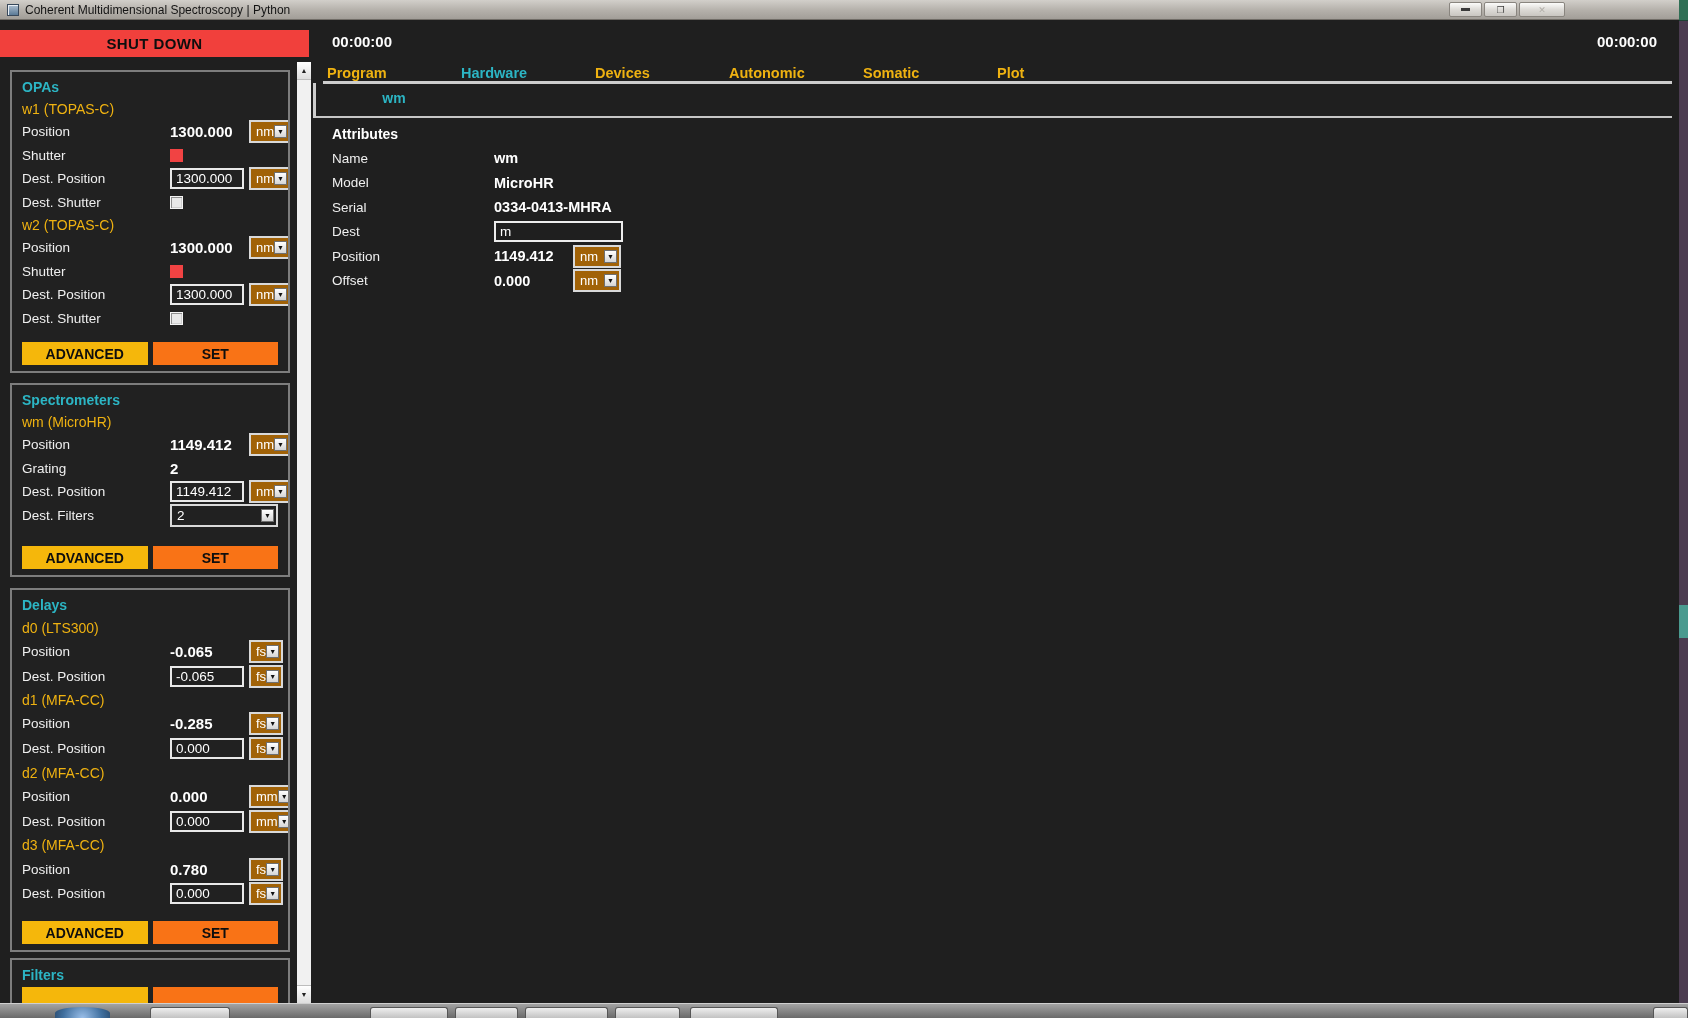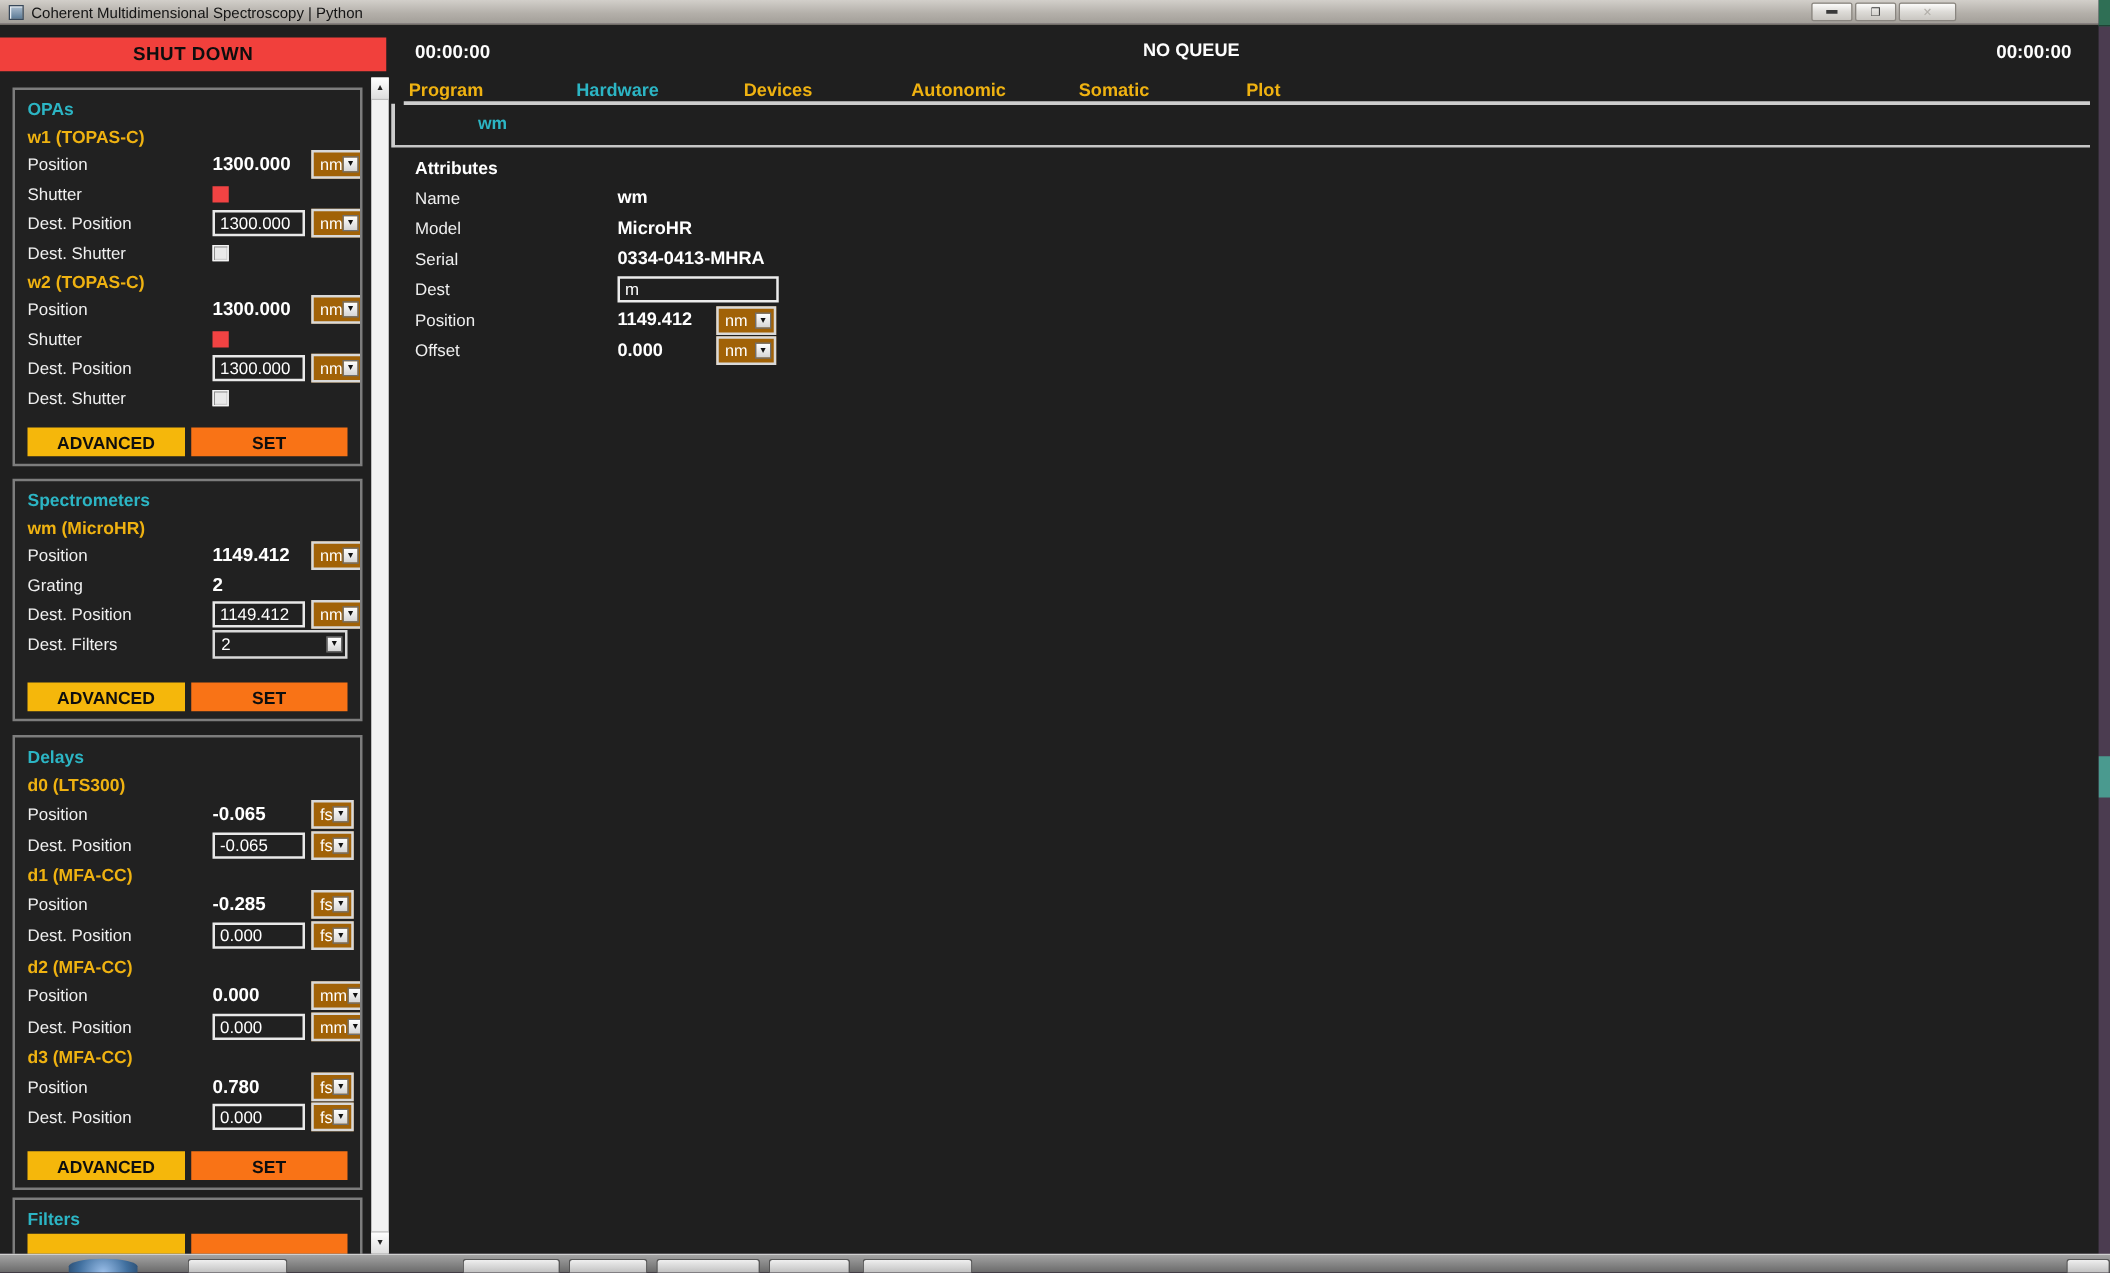--- a/index.html
+++ b/index.html
@@ -69,21 +69,21 @@
   .ws .ut{font-size:13.5px}
 
   
   .panel{position:absolute;left:10px;width:280px;box-sizing:border-box;border:2px solid #7d7d7d;
     background:#212121;display:flex;flex-direction:column;padding:4px 10px 6px;overflow:hidden}
   #p1{top:50px;height:303px}
   #p2{top:363px;height:194px}
   #p3{top:568px;height:364px}
   #p4{top:938px;height:60px}
   .p-title{color:#2cb5c4;font-weight:bold;font-size:14px;height:22px;display:flex;align-items:center;flex:none}
-  .g-title{color:#efb211;font-weight:bold;font-size:14px;height:22px;display:flex;align-items:center;flex:none}
+  .g-title{color:#efb211;font-weight:normal;font-size:14px;height:22px;display:flex;align-items:center;flex:none}
   .r{display:flex;align-items:center;height:23.5px;flex:none}
   #p3 .r{height:24.8px}
   #p3 .g-title{height:23px}
   .r .lb{width:148px;flex:none}
   .vl{font-weight:bold;font-size:15px;color:#fff;width:79px;flex:none}
   .ip{box-sizing:border-box;width:74px;height:21px;border:2px solid #e9e9e9;background:#212121;
     color:#fff;font-size:13.5px;font-family:inherit;padding:0 4px;margin-right:5px;flex:none}
   .sq{width:13px;height:13px;background:#f14343;flex:none}
   .cb{width:13px;height:13px;box-sizing:border-box;background:#e9e9e9;border:1px solid #f5f5f5;
     box-shadow:inset 1px 1px 0 #8f8f8f,inset -1px -1px 0 #cfcfcf;flex:none}
@@ -126,21 +126,20 @@
         </span>
       <span class="tb-btn tb-res">❐</span>
       <span class="tb-btn tb-cls">✕</span>
     </span>
   </div>
 
   <div class="app">
 
     <button class="shutdown">SHUT DOWN</button>
     <span class="timer timer-left">00:00:00</span>
-    <span class="queue">NO QUEUE</span>
     <span class="timer timer-right">00:00:00</span>
 
     <div class="tabs">
       <span class="tab">Program</span>
       <span class="tab active">Hardware</span>
       <span class="tab">Devices</span>
       <span class="tab">Autonomic</span>
       <span class="tab">Somatic</span>
       <span class="tab">Plot</span>
     </div>

